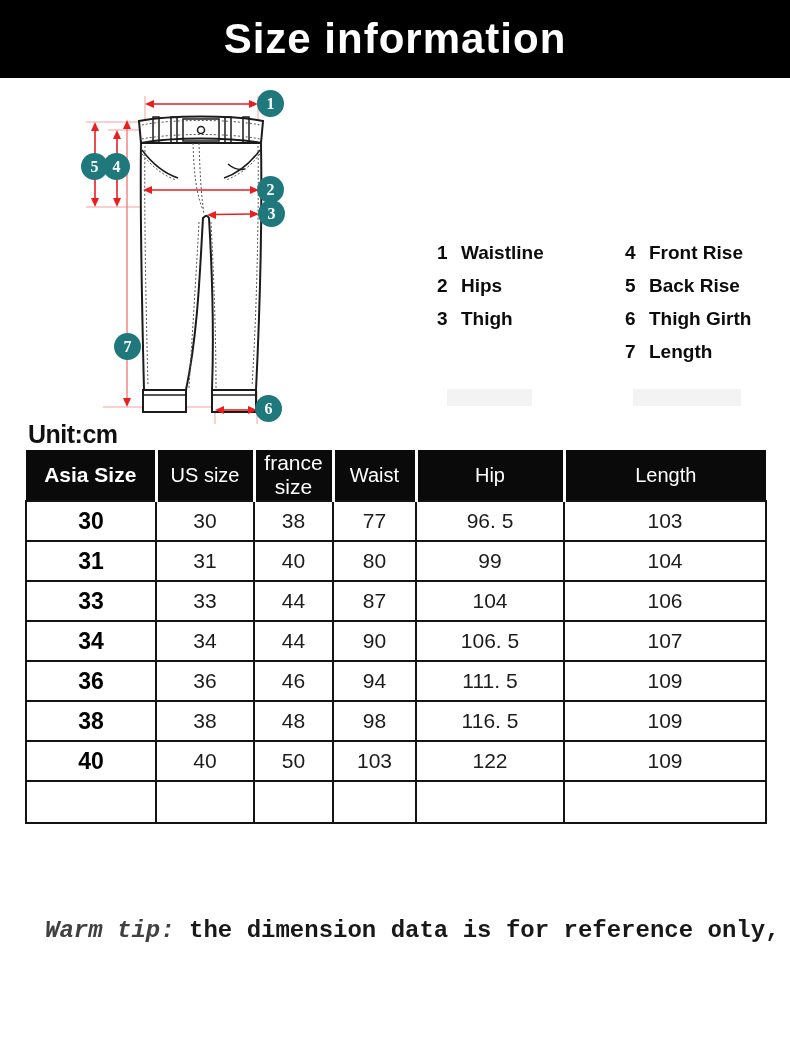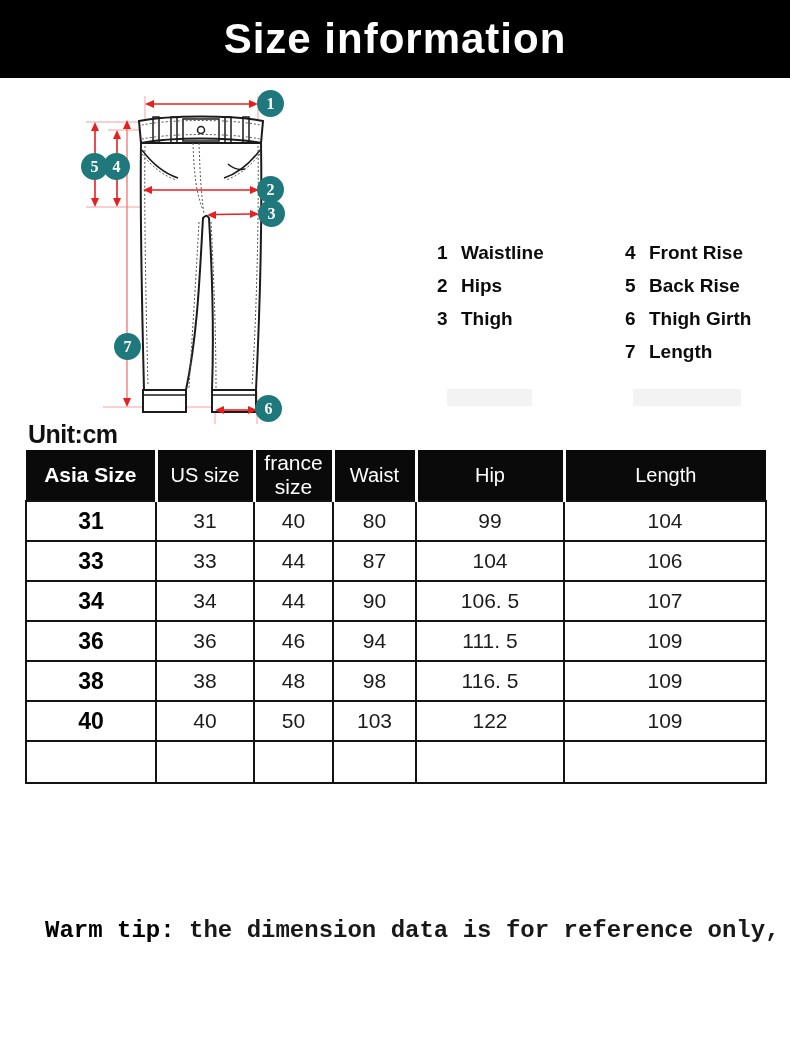--- a/index.html
+++ b/index.html
@@ -28,21 +28,21 @@
   .size-table th.bold{font-weight:bold;font-size:21px;}
   .size-table th.small{font-size:21px;}
   .size-table th + th{border-left:3px solid #fff;text-align:center;}
   .size-table td{border:2px solid #141414;height:36px;text-align:center;
                  vertical-align:middle;font-size:21px;color:#1c1c1c;}
   .size-table td.c0{font-weight:bold;font-size:23px;color:#000;}
   .size-table tr.empty td{height:38px;}
   
   .tip-line{position:absolute;font-family:"Liberation Mono",monospace;font-weight:bold;
             font-size:24px;color:#181818;white-space:nowrap;}
-  .tip-label{color:#000000;}
+  .tip-label{color:#404040;font-style:italic;}
 </style>
 </head>
 <body>
 
 <div class="page">
 
   <div class="hdr">
     <div class="hdr-title">Size information</div>
   </div>
 
@@ -192,20 +192,28 @@
         <th class="bold">Asia Size</th>
         <th>US size</th>
         <th class="small">france size</th>
         <th>Waist</th>
         <th>Hip</th>
         <th>Length</th>
       </tr>
     </thead>
     <tbody>
       <tr>
+        <td class="c0">30</td>
+        <td>30</td>
+        <td>38</td>
+        <td>77</td>
+        <td>96. 5</td>
+        <td>103</td>
+      </tr>
+      <tr>
         <td class="c0">31</td>
         <td>31</td>
         <td>40</td>
         <td>80</td>
         <td>99</td>
         <td>104</td>
       </tr>
       <tr>
         <td class="c0">33</td>
         <td>33</td>

